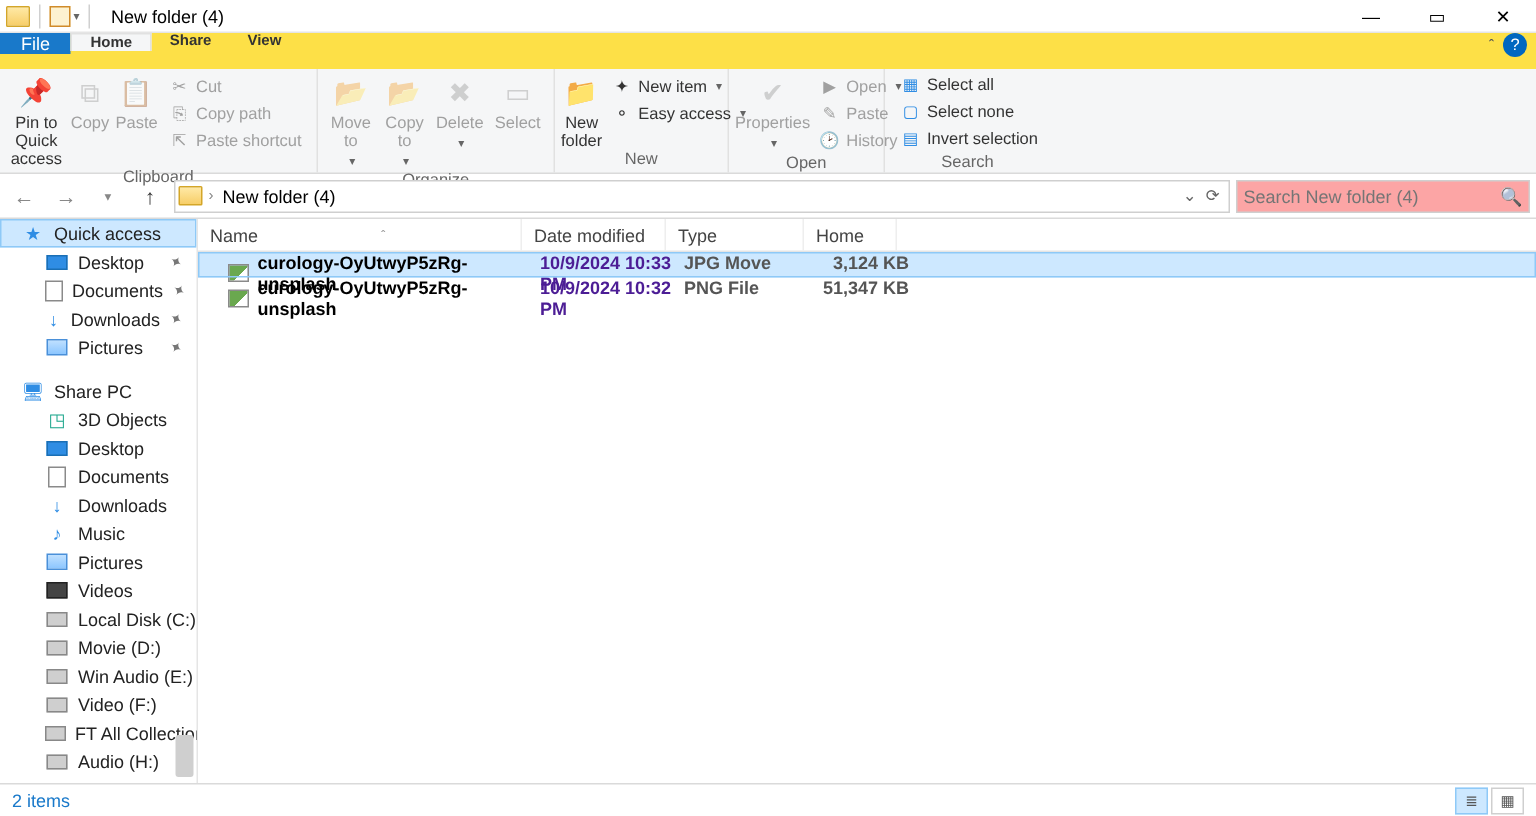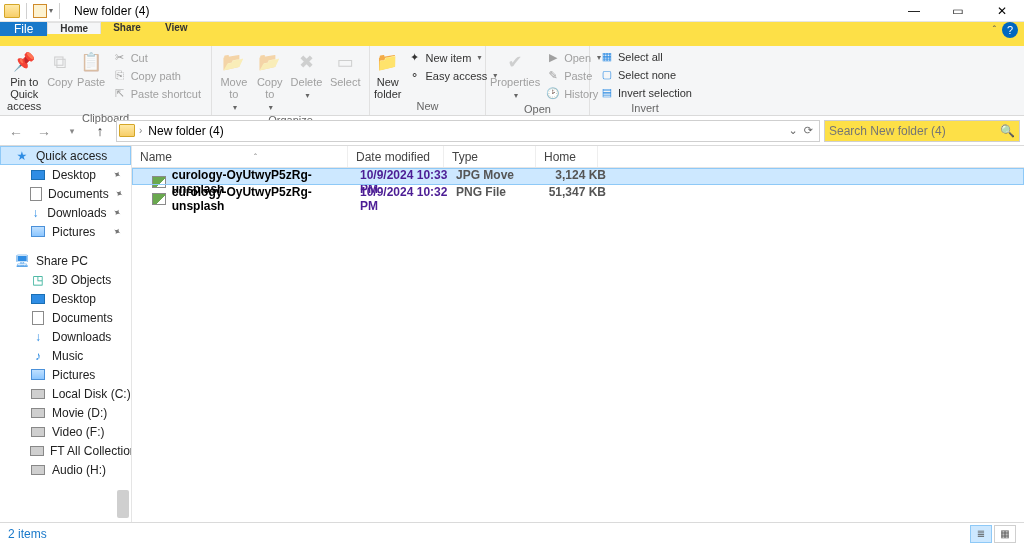--- a/index.html
+++ b/index.html
@@ -40,21 +40,21 @@
 
 
 .navrow { height: 30px; border-bottom: 1px solid #dadada; display: flex; align-items: center; padding: 0 4px; gap: 4px; }
 .navrow .navbtn { width: 24px; height: 24px; display: flex; align-items: center; justify-content: center; color: #888; font-size: 14px; }
 .navrow .navbtn.enabled { color: #333; }
 .addr { flex: 1; height: 22px; border: 1px solid #cfcfcf; display: flex; align-items: center; padding: 0 2px; gap: 4px; background: #fff; }
 .addr .folder-ico { width: 16px; height: 13px; background: linear-gradient(#ffe9a6,#f7ce68); border: 1px solid #d4a628; border-radius: 1px; }
 .addr .chv { color: #888; font-size: 10px; }
 .addr .crumb { font-size: 12px; padding: 0 2px; }
 .addr .tail { margin-left: auto; display: flex; align-items: center; gap: 6px; padding-right: 4px; color: #666; font-size: 11px; }
-.search { width: 196px; height: 22px; border: 1px solid #cfcfcf; display: flex; align-items: center; padding: 0 4px; color: #888; background: #fde047; }
+.search { width: 196px; height: 22px; border: 1px solid #cfcfcf; display: flex; align-items: center; padding: 0 4px; color: #888; background: #fca5a5; }
 .search input { border: none; outline: none; flex: 1; font-size: 12px; color: #333; background: transparent; }
 .search .mag { font-size: 12px; color: #666; }
 
 
 .body { display: flex; height: calc(544px - 22px - 24px - 70px - 30px - 22px); }
 .tree { width: 132px; border-right: 1px solid #e5e5e5; overflow: hidden; position: relative; background: #fff; }
 .tree .scrollthumb { position: absolute; right: 2px; bottom: 4px; width: 12px; height: 28px; background: #cfcfcf; border-radius: 2px; }
 .tree ul { list-style: none; }
 .tree li { display: flex; align-items: center; gap: 6px; height: 19px; padding-left: 14px; font-size: 12px; color: #222; white-space: nowrap; }
 .tree li.header { font-weight: 400; }
@@ -249,21 +249,21 @@
         <div class="smallbtn">
             <span class="sico" style="color:#2f8de4">▢</span>
             <span>Select none</span>
           </div>
         <div class="smallbtn">
             <span class="sico" style="color:#2f8de4">▤</span>
             <span>Invert selection</span>
           </div>
       </div>
     </div>
-    <div class="label">Invert</div>
+    <div class="label">Search</div>
   </div>
 </div>
 
 <div class="navrow">
   <div class="navbtn">←</div>
   <div class="navbtn">→</div>
   <div class="navbtn" style="font-size:9px">▾</div>
   <div class="navbtn enabled">↑</div>
   <div class="addr">
     <div class="folder-ico"></div>
@@ -344,29 +344,41 @@
           <span>Music</span>
         </li>
       <li class="indent">
           <span class="tico">
             <span class="ic-pic"></span>
           </span>
           <span>Pictures</span>
         </li>
       <li class="indent">
           <span class="tico">
+            <span class="ic-video"></span>
+          </span>
+          <span>Videos</span>
+        </li>
+      <li class="indent">
+          <span class="tico">
             <span class="ic-disk"></span>
           </span>
           <span>Local Disk (C:)</span>
         </li>
       <li class="indent">
           <span class="tico">
             <span class="ic-disk"></span>
           </span>
           <span>Movie (D:)</span>
+        </li>
+      <li class="indent">
+          <span class="tico">
+            <span class="ic-disk"></span>
+          </span>
+          <span>Win Audio (E:)</span>
         </li>
       <li class="indent">
           <span class="tico">
             <span class="ic-disk"></span>
           </span>
           <span>Video (F:)</span>
         </li>
       <li class="indent">
           <span class="tico">
             <span class="ic-disk"></span>

